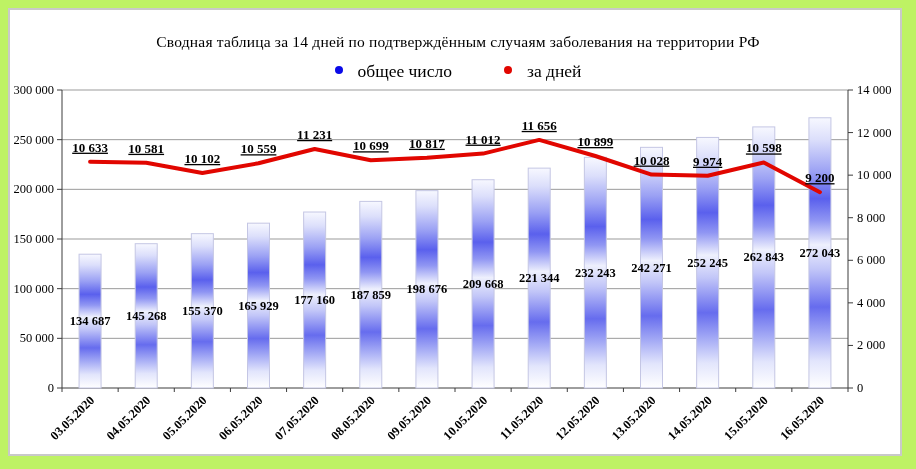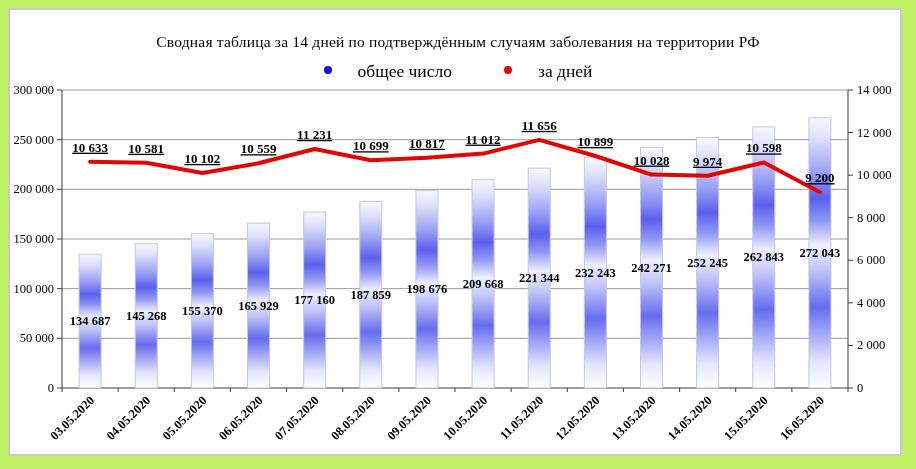--- a/index.html
+++ b/index.html
@@ -13,21 +13,21 @@
   }
   #chart-title{
     position:absolute;left:0;top:33px;width:916px;text-align:center;
     font-size:15.5px;color:#000;letter-spacing:.2px;
   }
   #legend{
     position:absolute;left:0;top:59px;width:916px;height:24px;
     display:flex;justify-content:center;align-items:center;gap:52px;
     font-size:17.5px;color:#000;
   }
-  .legend-item{display:flex;align-items:center;gap:26px;}
+  .legend-item{display:flex;align-items:center;gap:15px;}
   .legend-dot{width:8px;height:8px;border-radius:50%;display:inline-block;margin-top:-3px;}
   svg text{font-family:"Liberation Serif","DejaVu Serif",serif;fill:#000;}
   .ticklbl{font-size:12.5px;}
   .barlbl{font-size:12.5px;font-weight:bold;}
   .linelbl{font-size:13px;font-weight:bold;text-decoration:underline;}
   .datelbl{font-size:12.5px;font-weight:bold;}
 </style>
 </head>
 <body>
 

